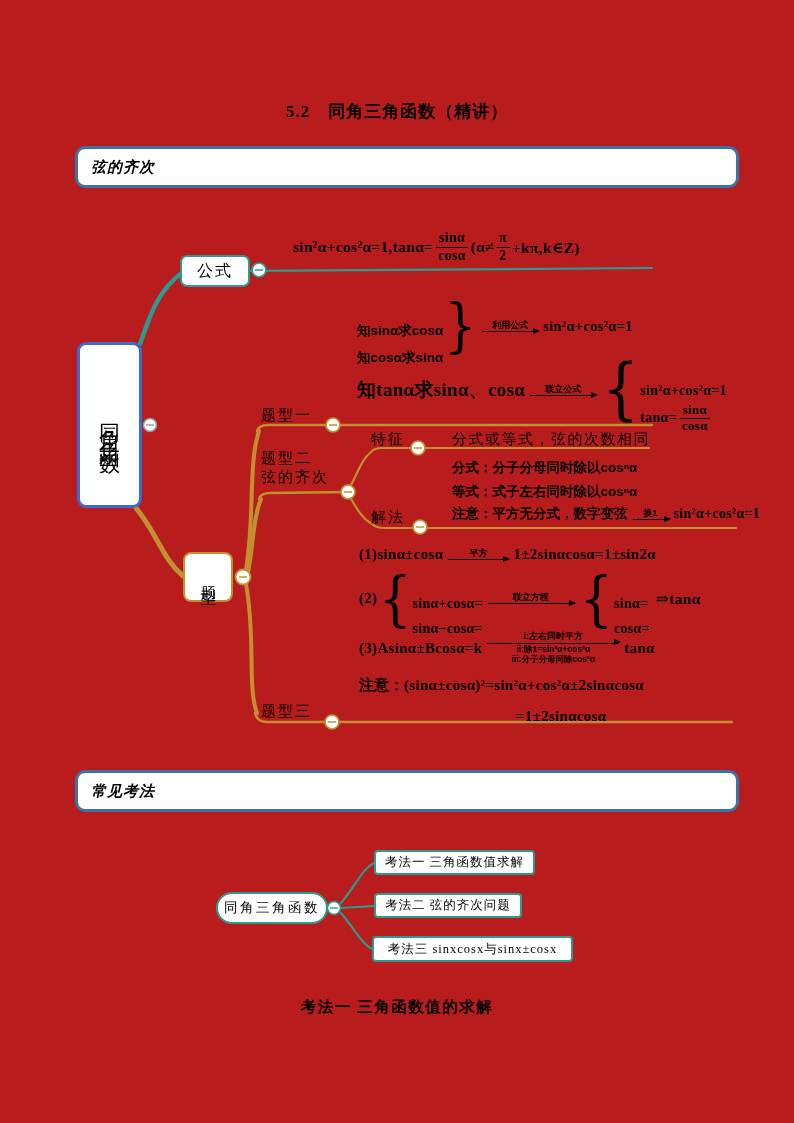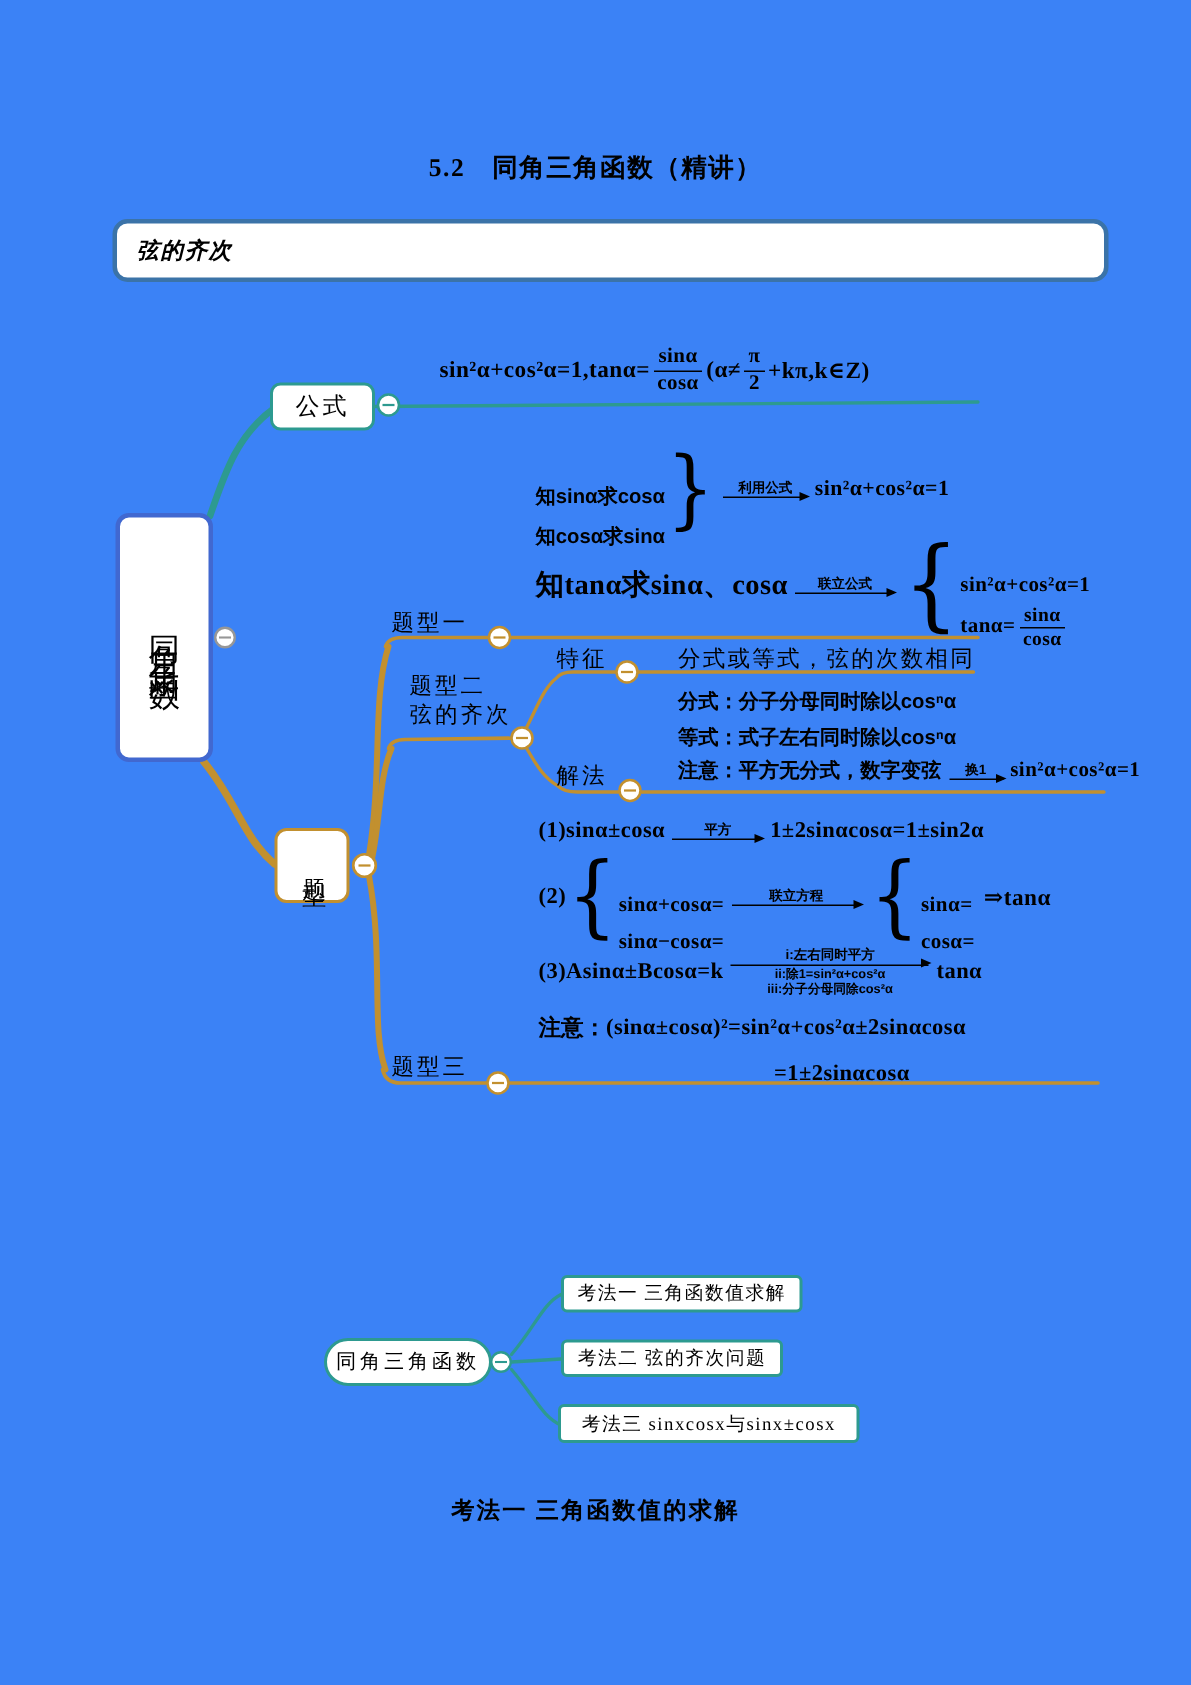--- a/index.html
+++ b/index.html
@@ -1,16 +1,16 @@
 <!DOCTYPE html>
 <html><head>
 <meta charset="utf-8">
 <style>
   html,body{margin:0;padding:0;background:#9a9a9a;}
-  .page{position:relative;width:794px;height:1123px;margin:0 auto;background:#3b82f6;overflow:hidden;
+  .page{position:relative;width:794px;height:1123px;margin:0 auto;background:#b91c1c;overflow:hidden;
         font-family:"Liberation Serif","DejaVu Serif",serif;color:#000;}
   .page > *{z-index:1;}
   svg.links{position:absolute;left:0;top:0;z-index:0;}
 
   .title{position:absolute;top:100px;left:0;width:100%;margin:0;text-align:center;
          font-size:17px;font-weight:700;letter-spacing:1px;}
 
   .hdrbox{position:absolute;left:75px;width:645px;height:36px;border:3px solid #3B73A8;
           border-radius:10px;background:#fff;display:flex;align-items:center;padding-left:13px;}
   .hdrlbl{font-size:15px;font-weight:700;font-style:italic;letter-spacing:1px;}
@@ -166,21 +166,21 @@
       <span class="row" style="position:static;">
         <span class="m" style="font-size:14px;">tanα=</span>
         <span class="frac m" style="font-size:13px;">
           <span class="num">sinα</span>
           <span class="den">cosα</span>
         </span>
       </span>
     </span>
   </div>
 
-  <div class="lbl" style="left:273px;top:449px;line-height:19px;">
+  <div class="lbl" style="left:261px;top:449px;line-height:19px;">
     <span style="display:block;">题型二</span>
     <span style="display:block;">弦的齐次</span>
   </div>
 
   <div class="lbl" style="left:371px;top:430px;">特征</div>
   <div class="lbl" style="left:452px;top:430px;letter-spacing:1.5px;">分式或等式，弦的次数相同</div>
 
   <div class="lbl" style="left:371px;top:508px;">解法</div>
   <div class="row cn" style="left:452px;top:459px;font-size:13.5px;">分式：分子分母同时除以cosⁿα</div>
   <div class="row cn" style="left:452px;top:483px;font-size:13.5px;">等式：式子左右同时除以cosⁿα</div>
@@ -233,20 +233,23 @@
     </span>
     <span class="m">tanα</span>
   </div>
 
   <div class="row" style="left:359px;top:674px;height:22px;">
     <span class="cn" style="font-size:15px;">注意：</span>
     <span class="m">(sinα±cosα)²=sin²α+cos²α±2sinαcosα</span>
   </div>
   <div class="row m" style="left:516px;top:708px;">=1±2sinαcosα</div>
 
+  <div class="hdrbox" style="top:770px;">
+    <span class="hdrlbl">常见考法</span>
+  </div>
 
   <div class="mbox" style="left:216px;top:892px;width:112px;height:32px;border-radius:17px;font-size:13.5px;letter-spacing:2.5px;">
     <span>同角三角函数</span>
   </div>
   <div class="mbox" style="left:374px;top:850px;width:161px;height:25px;border-radius:4px;">
     <span>考法一 三角函数值求解</span>
   </div>
   <div class="mbox" style="left:374px;top:893px;width:148px;height:25px;border-radius:4px;">
     <span>考法二 弦的齐次问题</span>
   </div>

